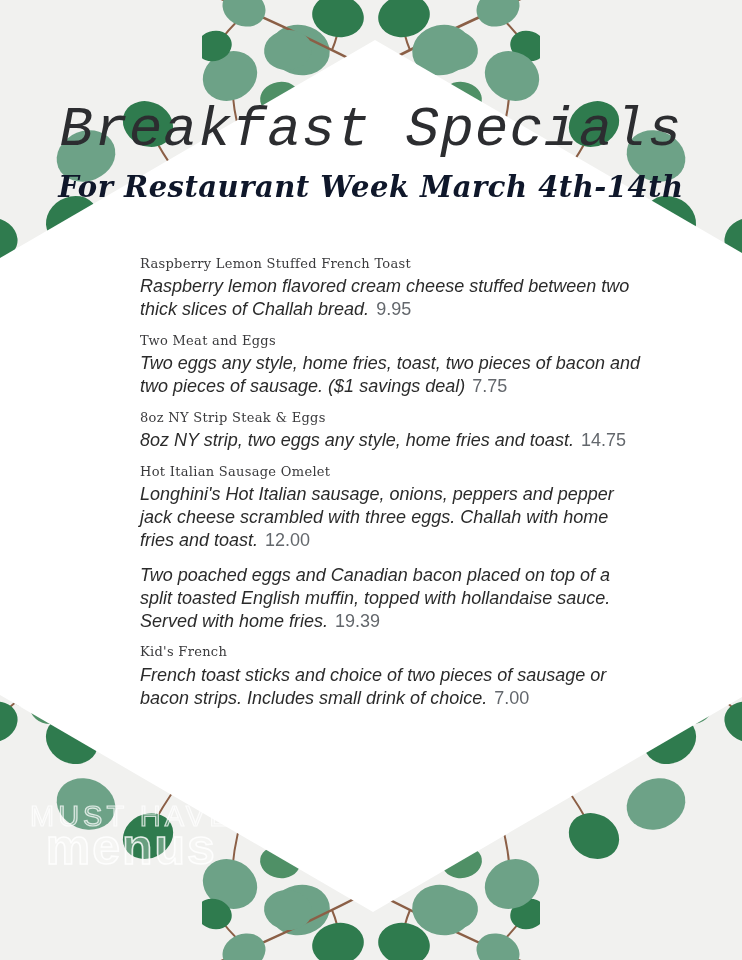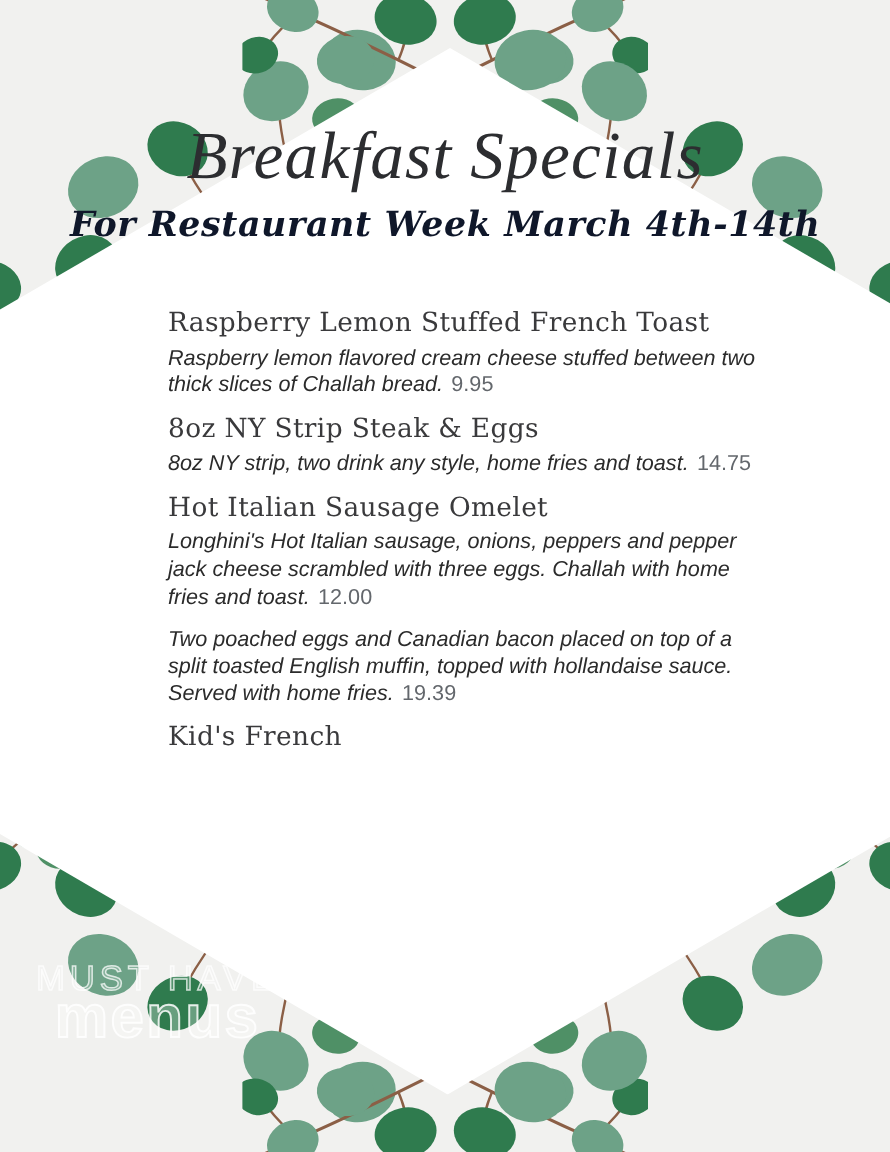--- a/index.html
+++ b/index.html
@@ -41,33 +41,33 @@
   }
   .wm2{
     font-family:"Liberation Sans",sans-serif;font-weight:bold;
     font-size:50px;letter-spacing:2px;margin-top:-9px;
     color:rgba(255,255,255,0.28);
     -webkit-text-stroke:1.6px rgba(255,255,255,0.85);
   }
   
   .header{position:absolute;left:0;top:100px;width:742px;text-align:center;}
   .title{
-    font-family:Liberation Serif, serif;font-style:italic;font-weight:500;
+    font-family:Liberation Mono, monospace;font-style:italic;font-weight:500;
     font-size:56px;color:#2c2d30;letter-spacing:1px;line-height:1.1;
   }
   .subtitle{
     font-family:"DejaVu Serif",serif;font-style:italic;font-weight:bold;
     font-size:29px;color:#0f172a;letter-spacing:.5px;margin-top:8px;
   }
   
   .menu{position:absolute;left:140px;top:256px;width:500px;}
   .item{margin-bottom:12px;}
   .item-name{
     font-family:"DejaVu Serif",serif;
-    font-size:22px;color:#3a3a3c;letter-spacing:.3px;
+    font-size:13px;color:#3a3a3c;letter-spacing:.3px;
     line-height:1.25;margin-bottom:3px;
   }
   .item-desc{
     font-family:"Liberation Sans",sans-serif;font-style:italic;font-weight:500;
     font-size:18px;line-height:1.27;color:#2b2b2b;
   }
   .price{
     font-style:normal;font-weight:normal;
     color:var(--price,#63676c);margin-left:7px;
   }
@@ -131,34 +131,39 @@
     <div class="subtitle">For Restaurant Week March 4th-14th</div>
   </div>
 
   <div class="menu">
 
       <div class="item">
         <div class="item-name">Raspberry Lemon Stuffed French Toast</div>
         <div class="item-desc"><span>Raspberry lemon flavored cream cheese stuffed between two thick slices of Challah bread.</span><span class="price">9.95</span></div>
       </div>
 
+      <div class="item">
+        <div class="item-name">Two Meat and Eggs</div>
+        <div class="item-desc"><span>Two eggs any style, home fries, toast, two pieces of bacon and two pieces of sausage. ($1 savings deal)</span><span class="price">7.75</span></div>
+      </div>
 
       <div class="item">
         <div class="item-name">8oz NY Strip Steak &amp; Eggs</div>
-        <div class="item-desc"><span>8oz NY strip, two drink any style, home fries and toast.</span><span class="price">14.75</span></div>
+        <div class="item-desc"><span>8oz NY strip, two eggs any style, home fries and toast.</span><span class="price">14.75</span></div>
       </div>
 
       <div class="item">
         <div class="item-name">Hot Italian Sausage Omelet</div>
         <div class="item-desc"><span>Longhini's Hot Italian sausage, onions, peppers and pepper jack cheese scrambled with three eggs. Challah with home fries and toast.</span><span class="price">12.00</span></div>
       </div>
 
       <div class="item">
         <div class="item-desc"><span>Two poached eggs and Canadian bacon placed on top of a split toasted English muffin, topped with hollandaise sauce. Served with home fries.</span><span class="price">19.39</span></div>
       </div>
 
 
       <div class="item">
         <div class="item-name">Kid's French</div>
+        <div class="item-desc"><span>French toast sticks and choice of two pieces of sausage or bacon strips. Includes small drink of choice.</span><span class="price">7.00</span></div>
       </div>
     </div>
 
 </div>
 
 </body></html>

